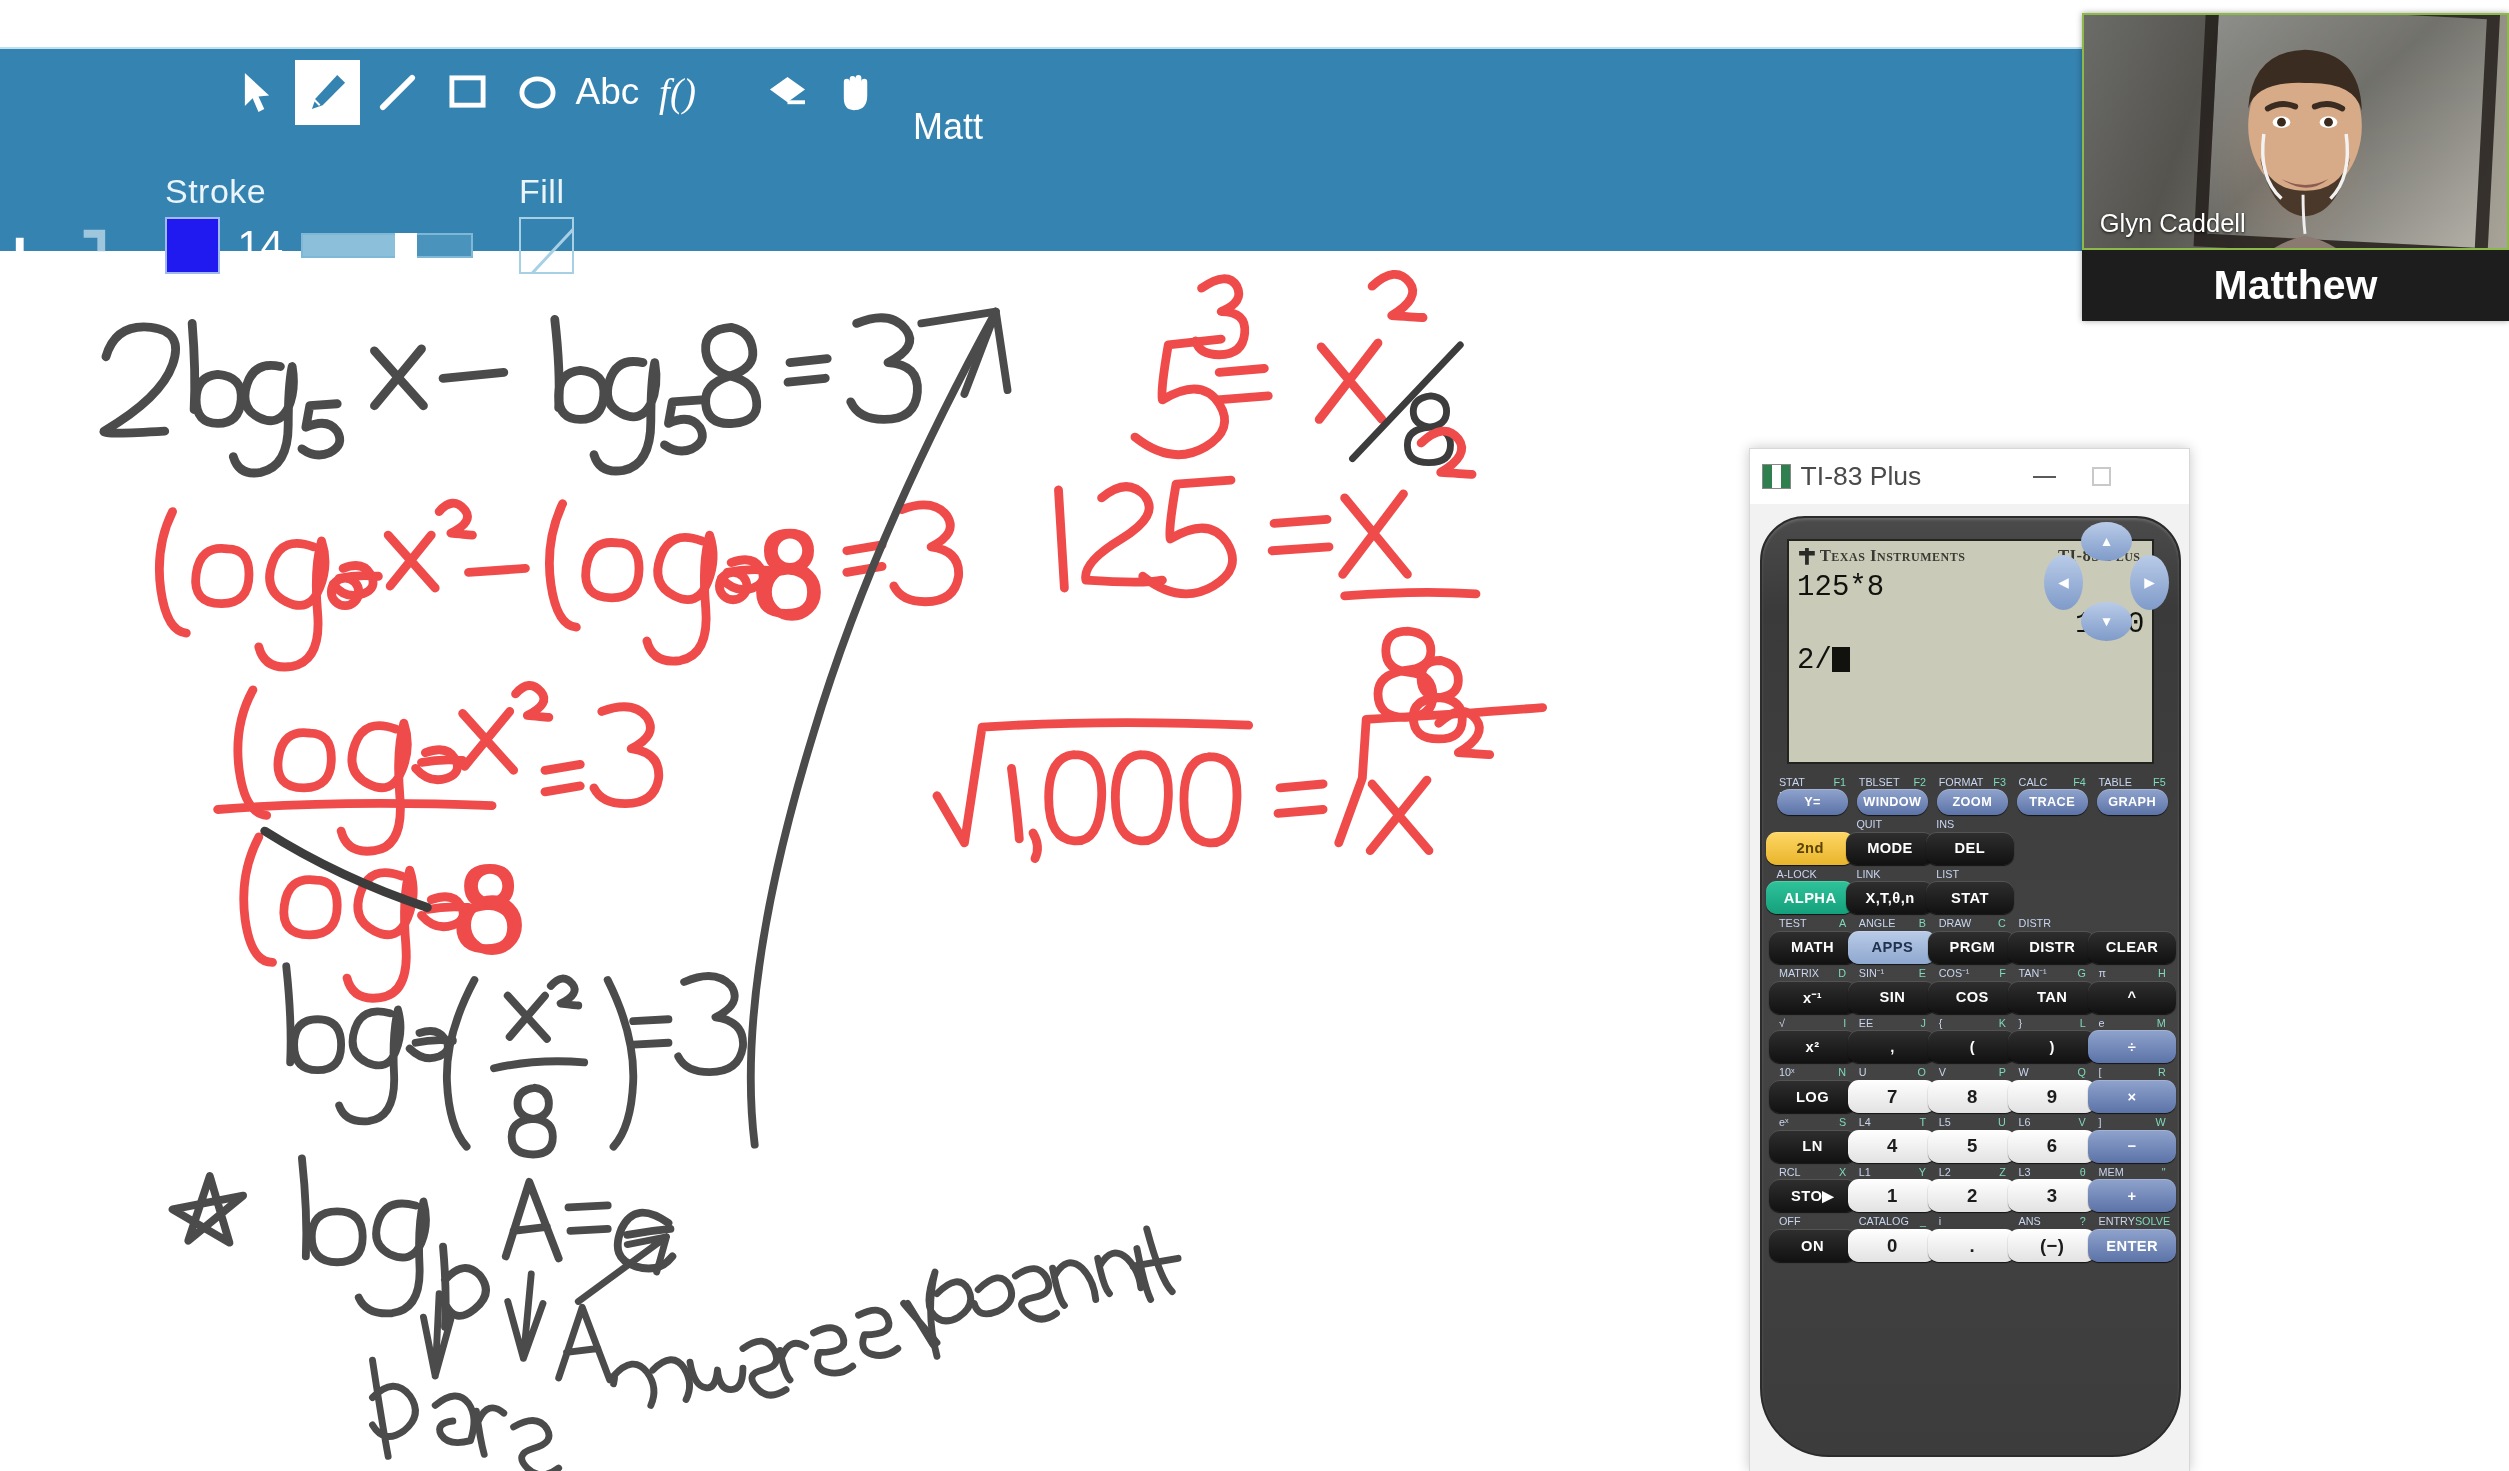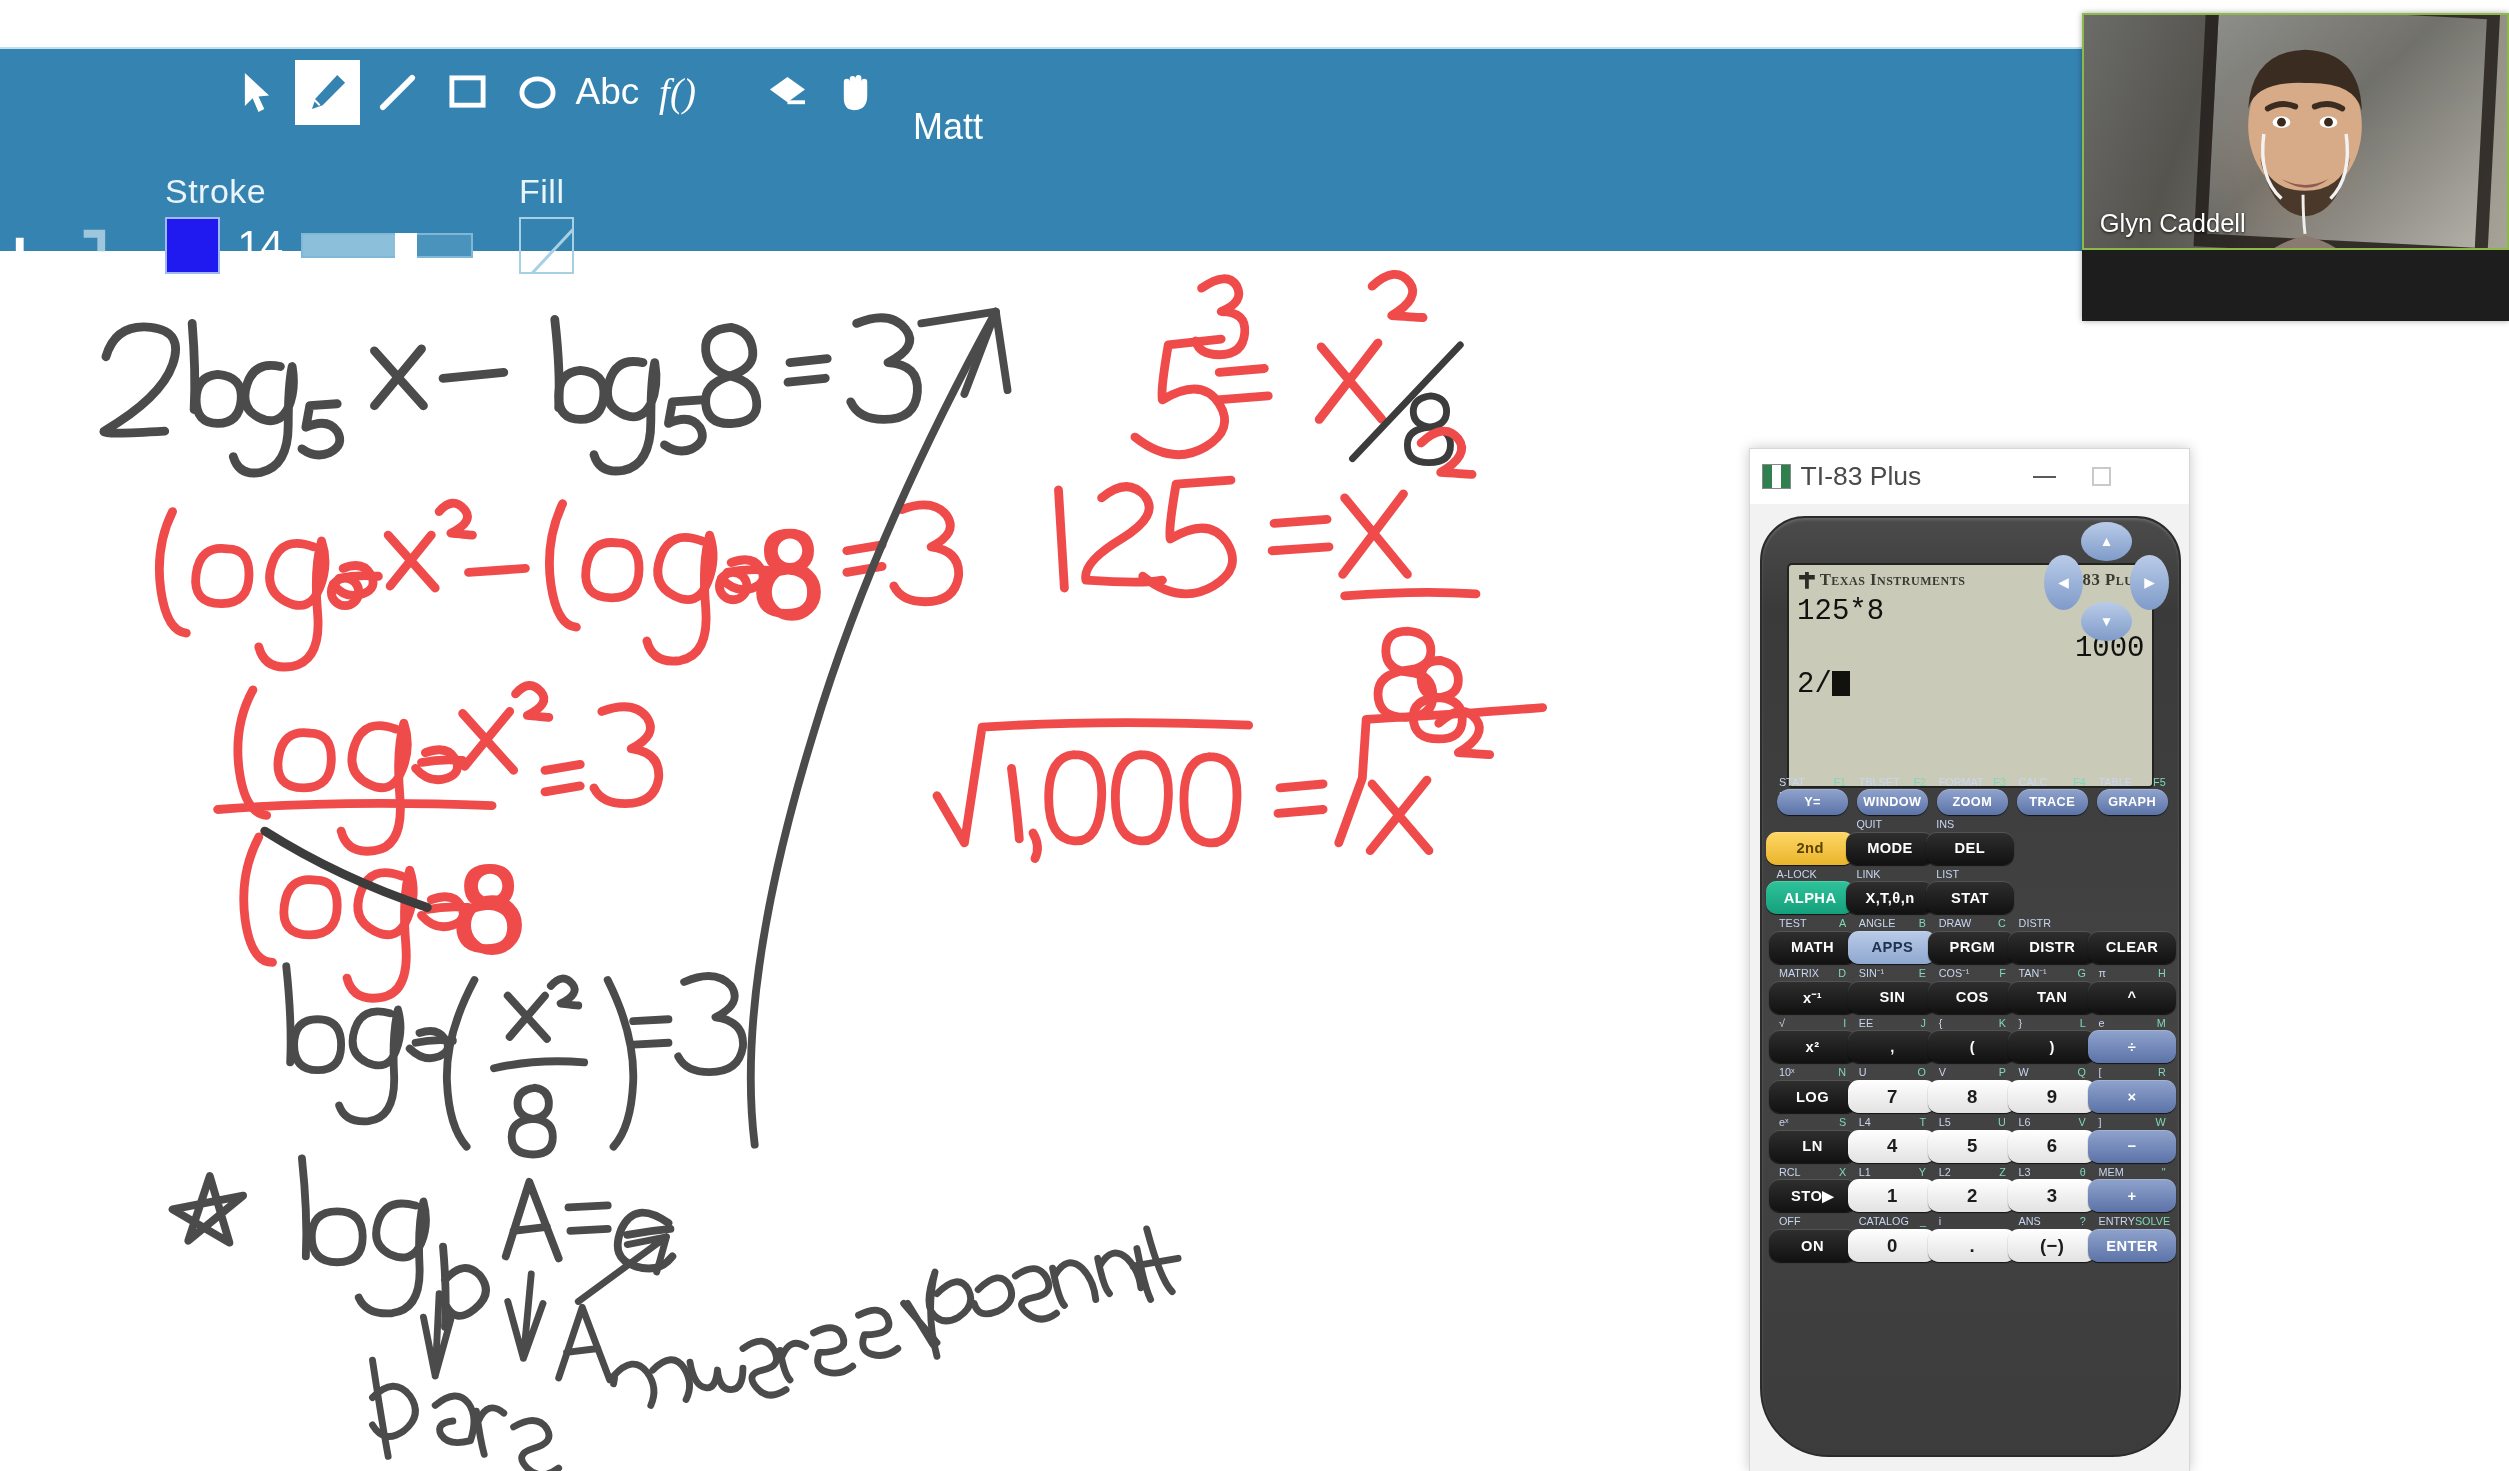--- a/index.html
+++ b/index.html
@@ -223,26 +223,25 @@
     box-sizing: border-box;
     box-shadow: inset 0 2px 2.9px rgba(255,255,255,.16);
   }
   #calc-screen {
     position: absolute;
     left: 25.5px;
     top: 21.6px;
     width: 367px;
     height: 225px;
     background: #c9cbb8;
-    border-radius: 5px;
+    border-radius: 0;
     border: 2px solid #23231f;
     box-sizing: border-box;
     overflow: hidden;
     font-family: "Liberation Mono", monospace;
-    margin-top: 24px;
   }
   #screen-brand {
     display: flex;
     align-items: center;
     justify-content: space-between;
     padding: 4.9px 11.8px 2px 9.8px;
     font-size: 16.7px;
     letter-spacing: 0.5px;
     color: #3a3a33;
     font-family: "Liberation Serif", serif;
@@ -1130,14 +1129,17 @@
       <path d="M60 78 q14 -8 28 -2 M108 76 q14 -6 28 2" stroke="#3b2c22" stroke-width="6" fill="none" stroke-linecap="round"></path>
       <path d="M52 128 q12 58 46 60 q34 -2 46 -60 q-10 34 -46 34 q-36 0 -46 -34 Z" fill="#4a382a"></path>
       <path d="M74 150 q24 12 48 0 q-22 18 -48 0 Z" fill="#8e5b53"></path>
       <path d="M28 300 q4 -78 70 -92 q66 14 70 92 Z" fill="#8a7a72"></path>
       <path d="M96 166 q0 22 2 40" stroke="#efefef" stroke-width="3" fill="none"></path>
       <path d="M56 104 q-6 44 18 66" stroke="#f2f2f2" stroke-width="3.5" fill="none"></path>
       <path d="M140 104 q6 44 -16 66" stroke="#f2f2f2" stroke-width="3.5" fill="none"></path>
     </svg>
     <div id="video-name">Glyn Caddell</div>
   </div>
+  <div id="video-speaker-strip">
+    <div id="video-speaker-name">Matthew</div>
+  </div>
 </div>
 
 
 </body></html>

